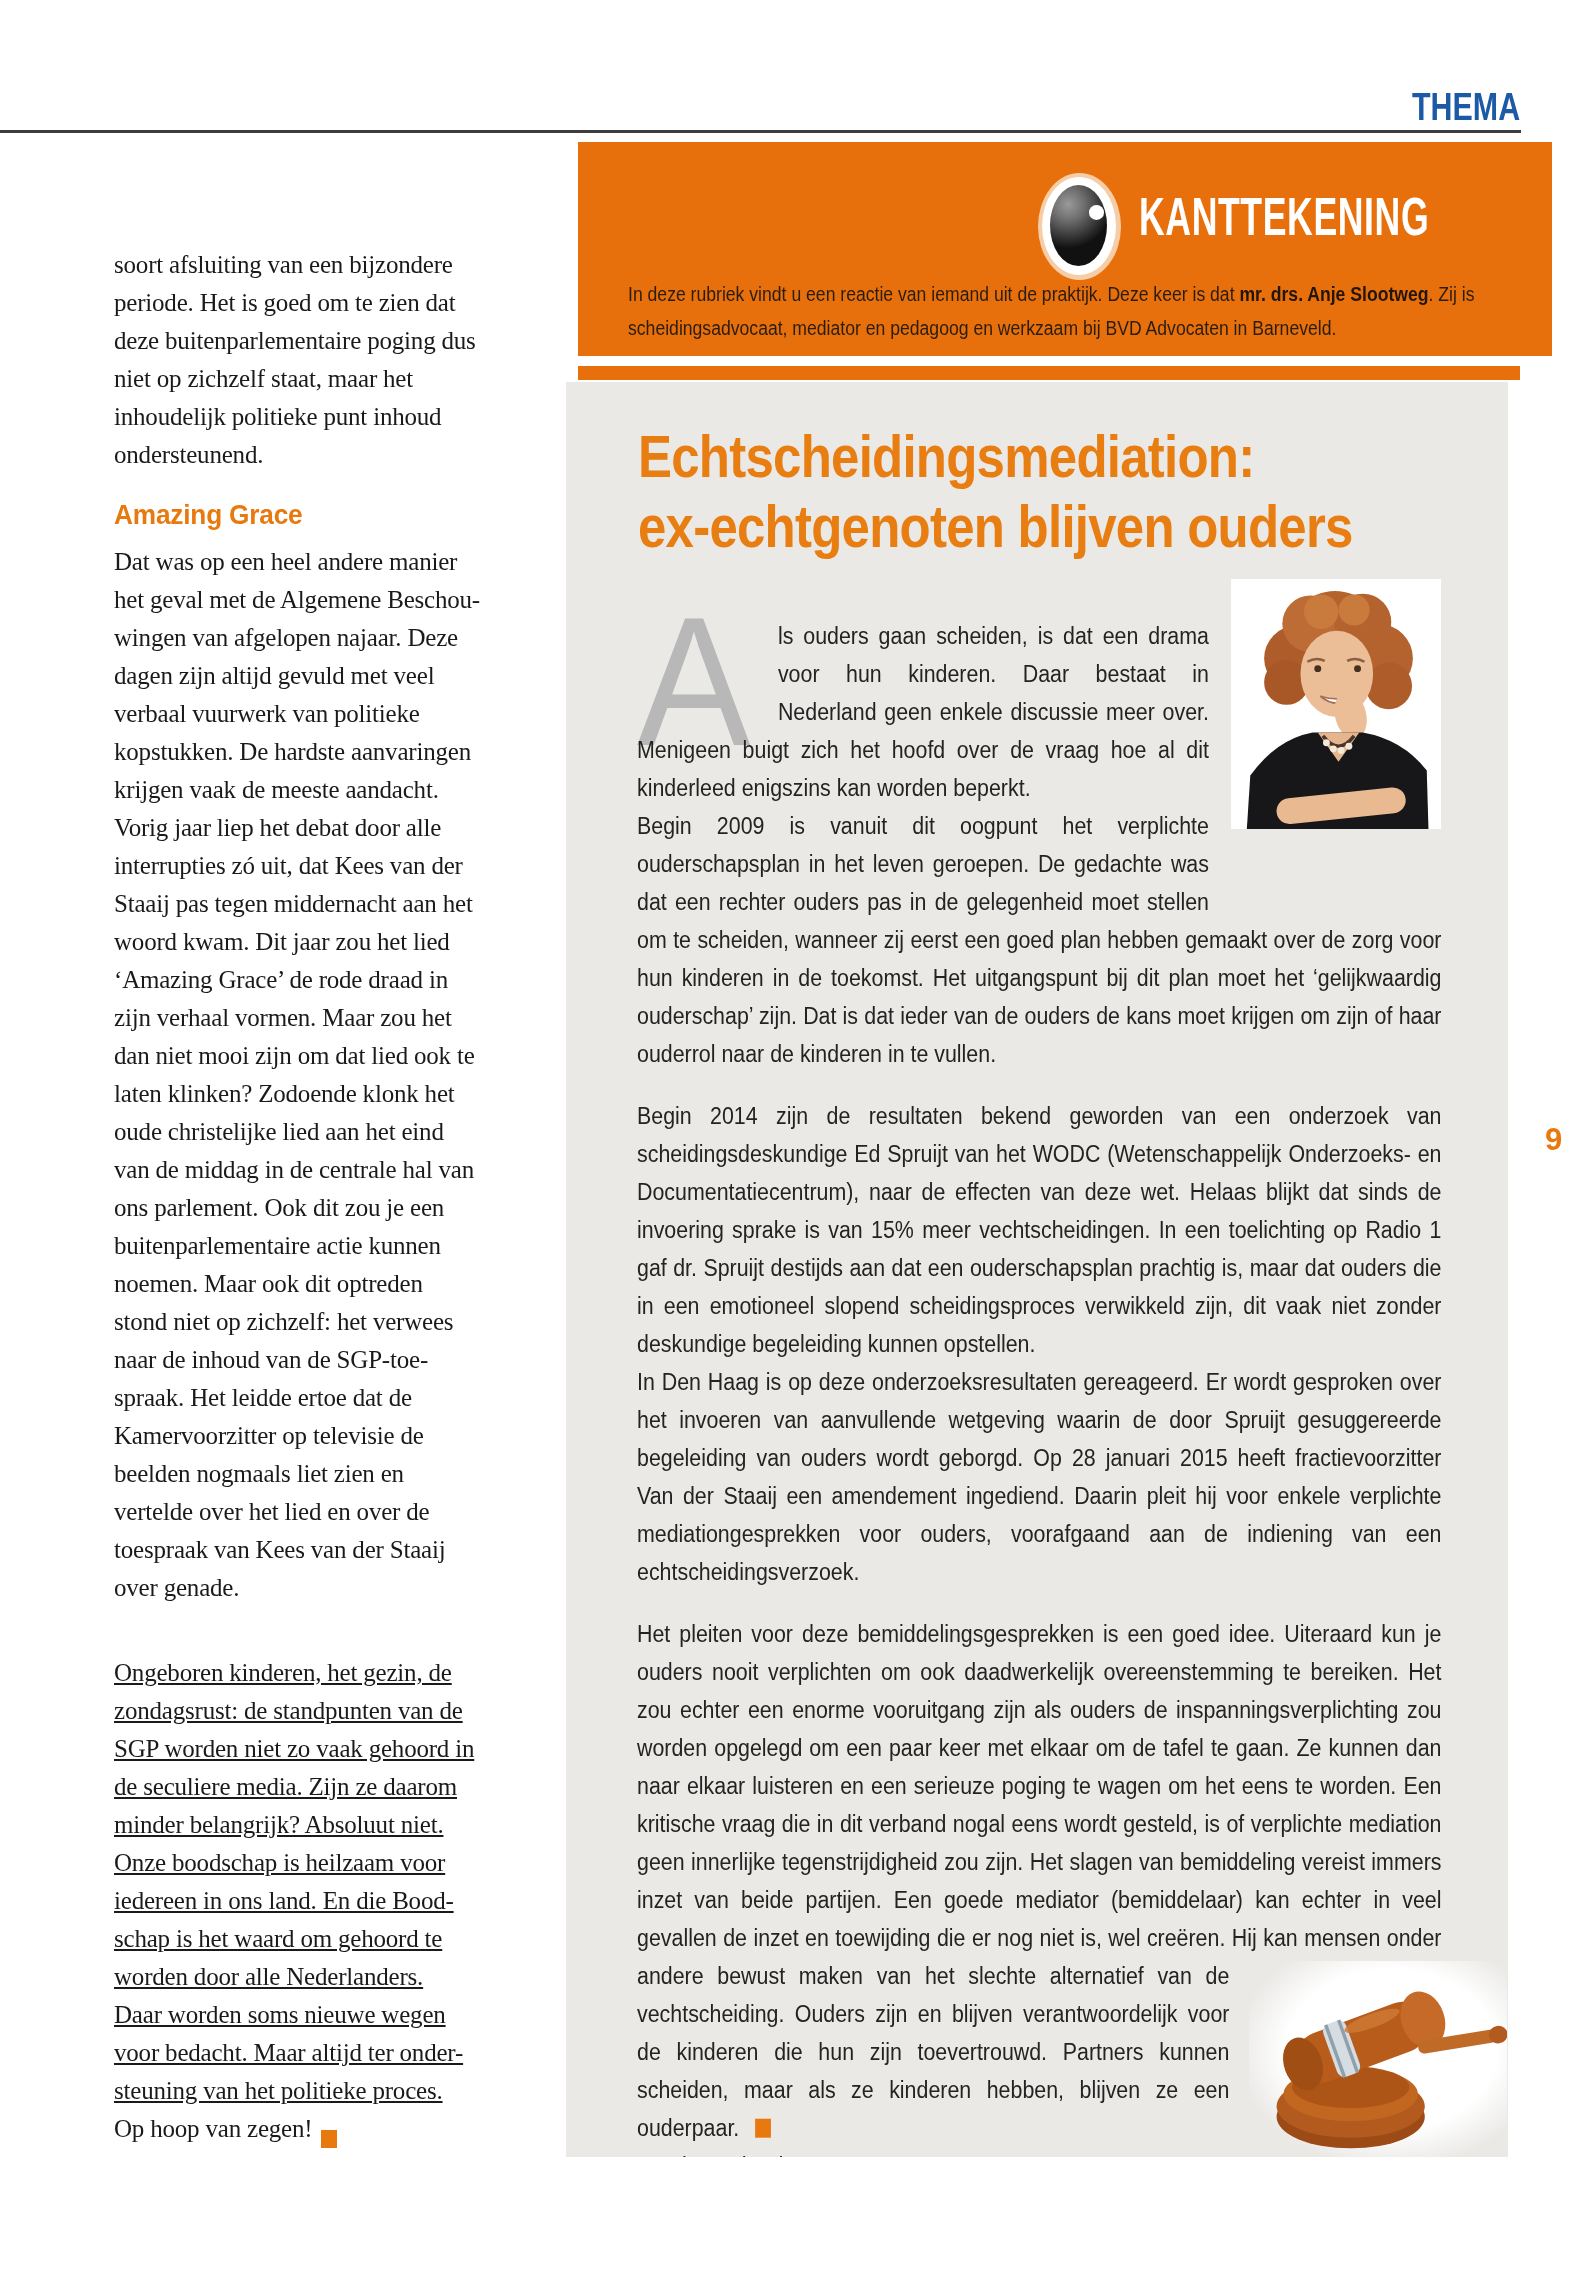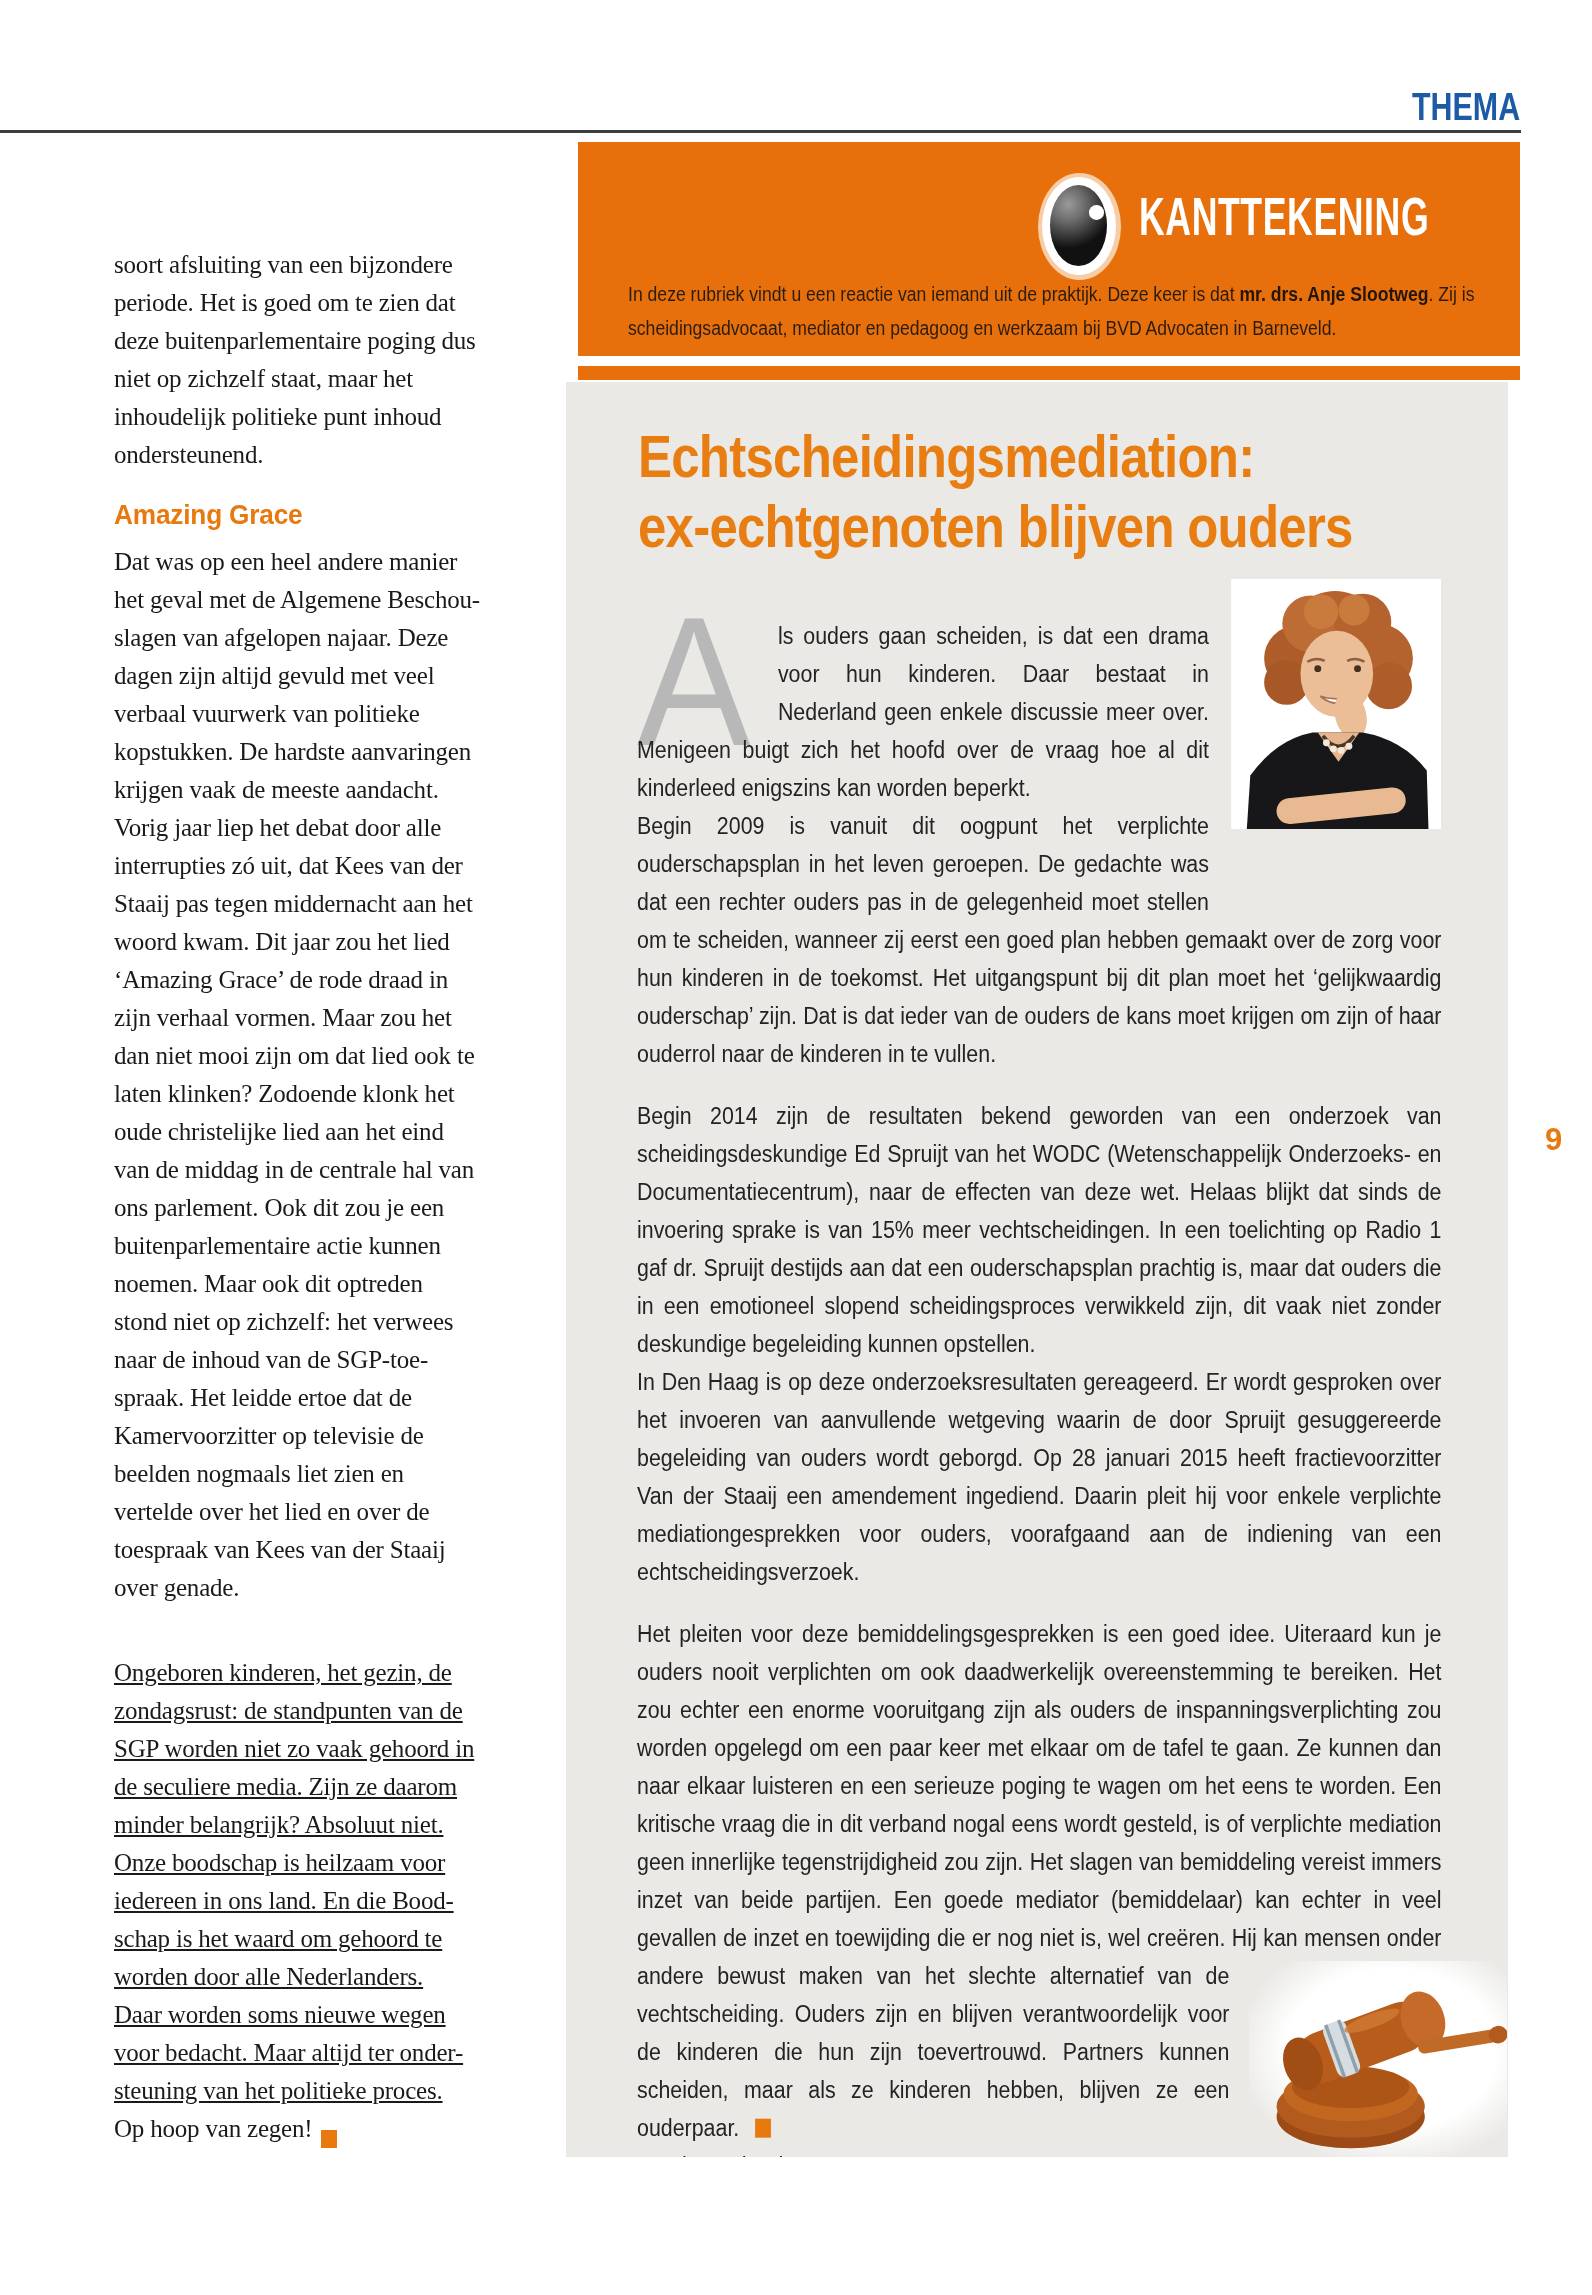--- a/index.html
+++ b/index.html
@@ -11,21 +11,21 @@
   .thema{
     position:absolute;top:86px;right:72px;
     font-size:38px;font-weight:bold;color:#1c5aa6;
     transform:scaleX(0.8);transform-origin:right top;letter-spacing:0px;
   }
   .top-rule{
     position:absolute;left:0;top:130px;width:1521px;height:2.6px;background:#3d3d3d;
   }
   
   .kbox{
-    position:absolute;left:578px;top:142px;width:942px;height:214px;background:#e7700c;
+    position:absolute;left:578px;top:142px;width:942px;height:214px;background:#e7700c;padding-left:32px;
   }
   .eye{
     position:absolute;left:460px;top:31px;width:83px;height:107px;border-radius:50%;
     background:#f6cda6;
   }
   .eye-white{
     position:absolute;left:4.3px;top:4.3px;width:74px;height:98px;border-radius:50%;background:#ffffff;
   }
   .eye-ball{
     position:absolute;left:7.8px;top:7.8px;width:57px;height:81px;border-radius:50%;
@@ -206,21 +206,21 @@
       <div class="tline">periode. Het is goed om te zien dat</div>
       <div class="tline">deze buitenparlementaire poging dus</div>
       <div class="tline">niet op zichzelf staat, maar het</div>
       <div class="tline">inhoudelijk politieke punt inhoud</div>
       <div class="tline">ondersteunend.</div>
     </div>
   <div class="lheading">Amazing Grace</div>
   <div class="para2">
       <div class="tline">Dat was op een heel andere manier</div>
       <div class="tline">het geval met de Algemene Beschou-</div>
-      <div class="tline">slagen van afgelopen najaar. Deze</div>
+      <div class="tline">wingen van afgelopen najaar. Deze</div>
       <div class="tline">dagen zijn altijd gevuld met veel</div>
       <div class="tline">verbaal vuurwerk van politieke</div>
       <div class="tline">kopstukken. De hardste aanvaringen</div>
       <div class="tline">krijgen vaak de meeste aandacht.</div>
       <div class="tline">Vorig jaar liep het debat door alle</div>
       <div class="tline">interrupties zó uit, dat Kees van der</div>
       <div class="tline">Staaij pas tegen middernacht aan het</div>
       <div class="tline">woord kwam. Dit jaar zou het lied</div>
       <div class="tline">‘Amazing Grace’ de rode draad in</div>
       <div class="tline">zijn verhaal vormen. Maar zou het</div>

